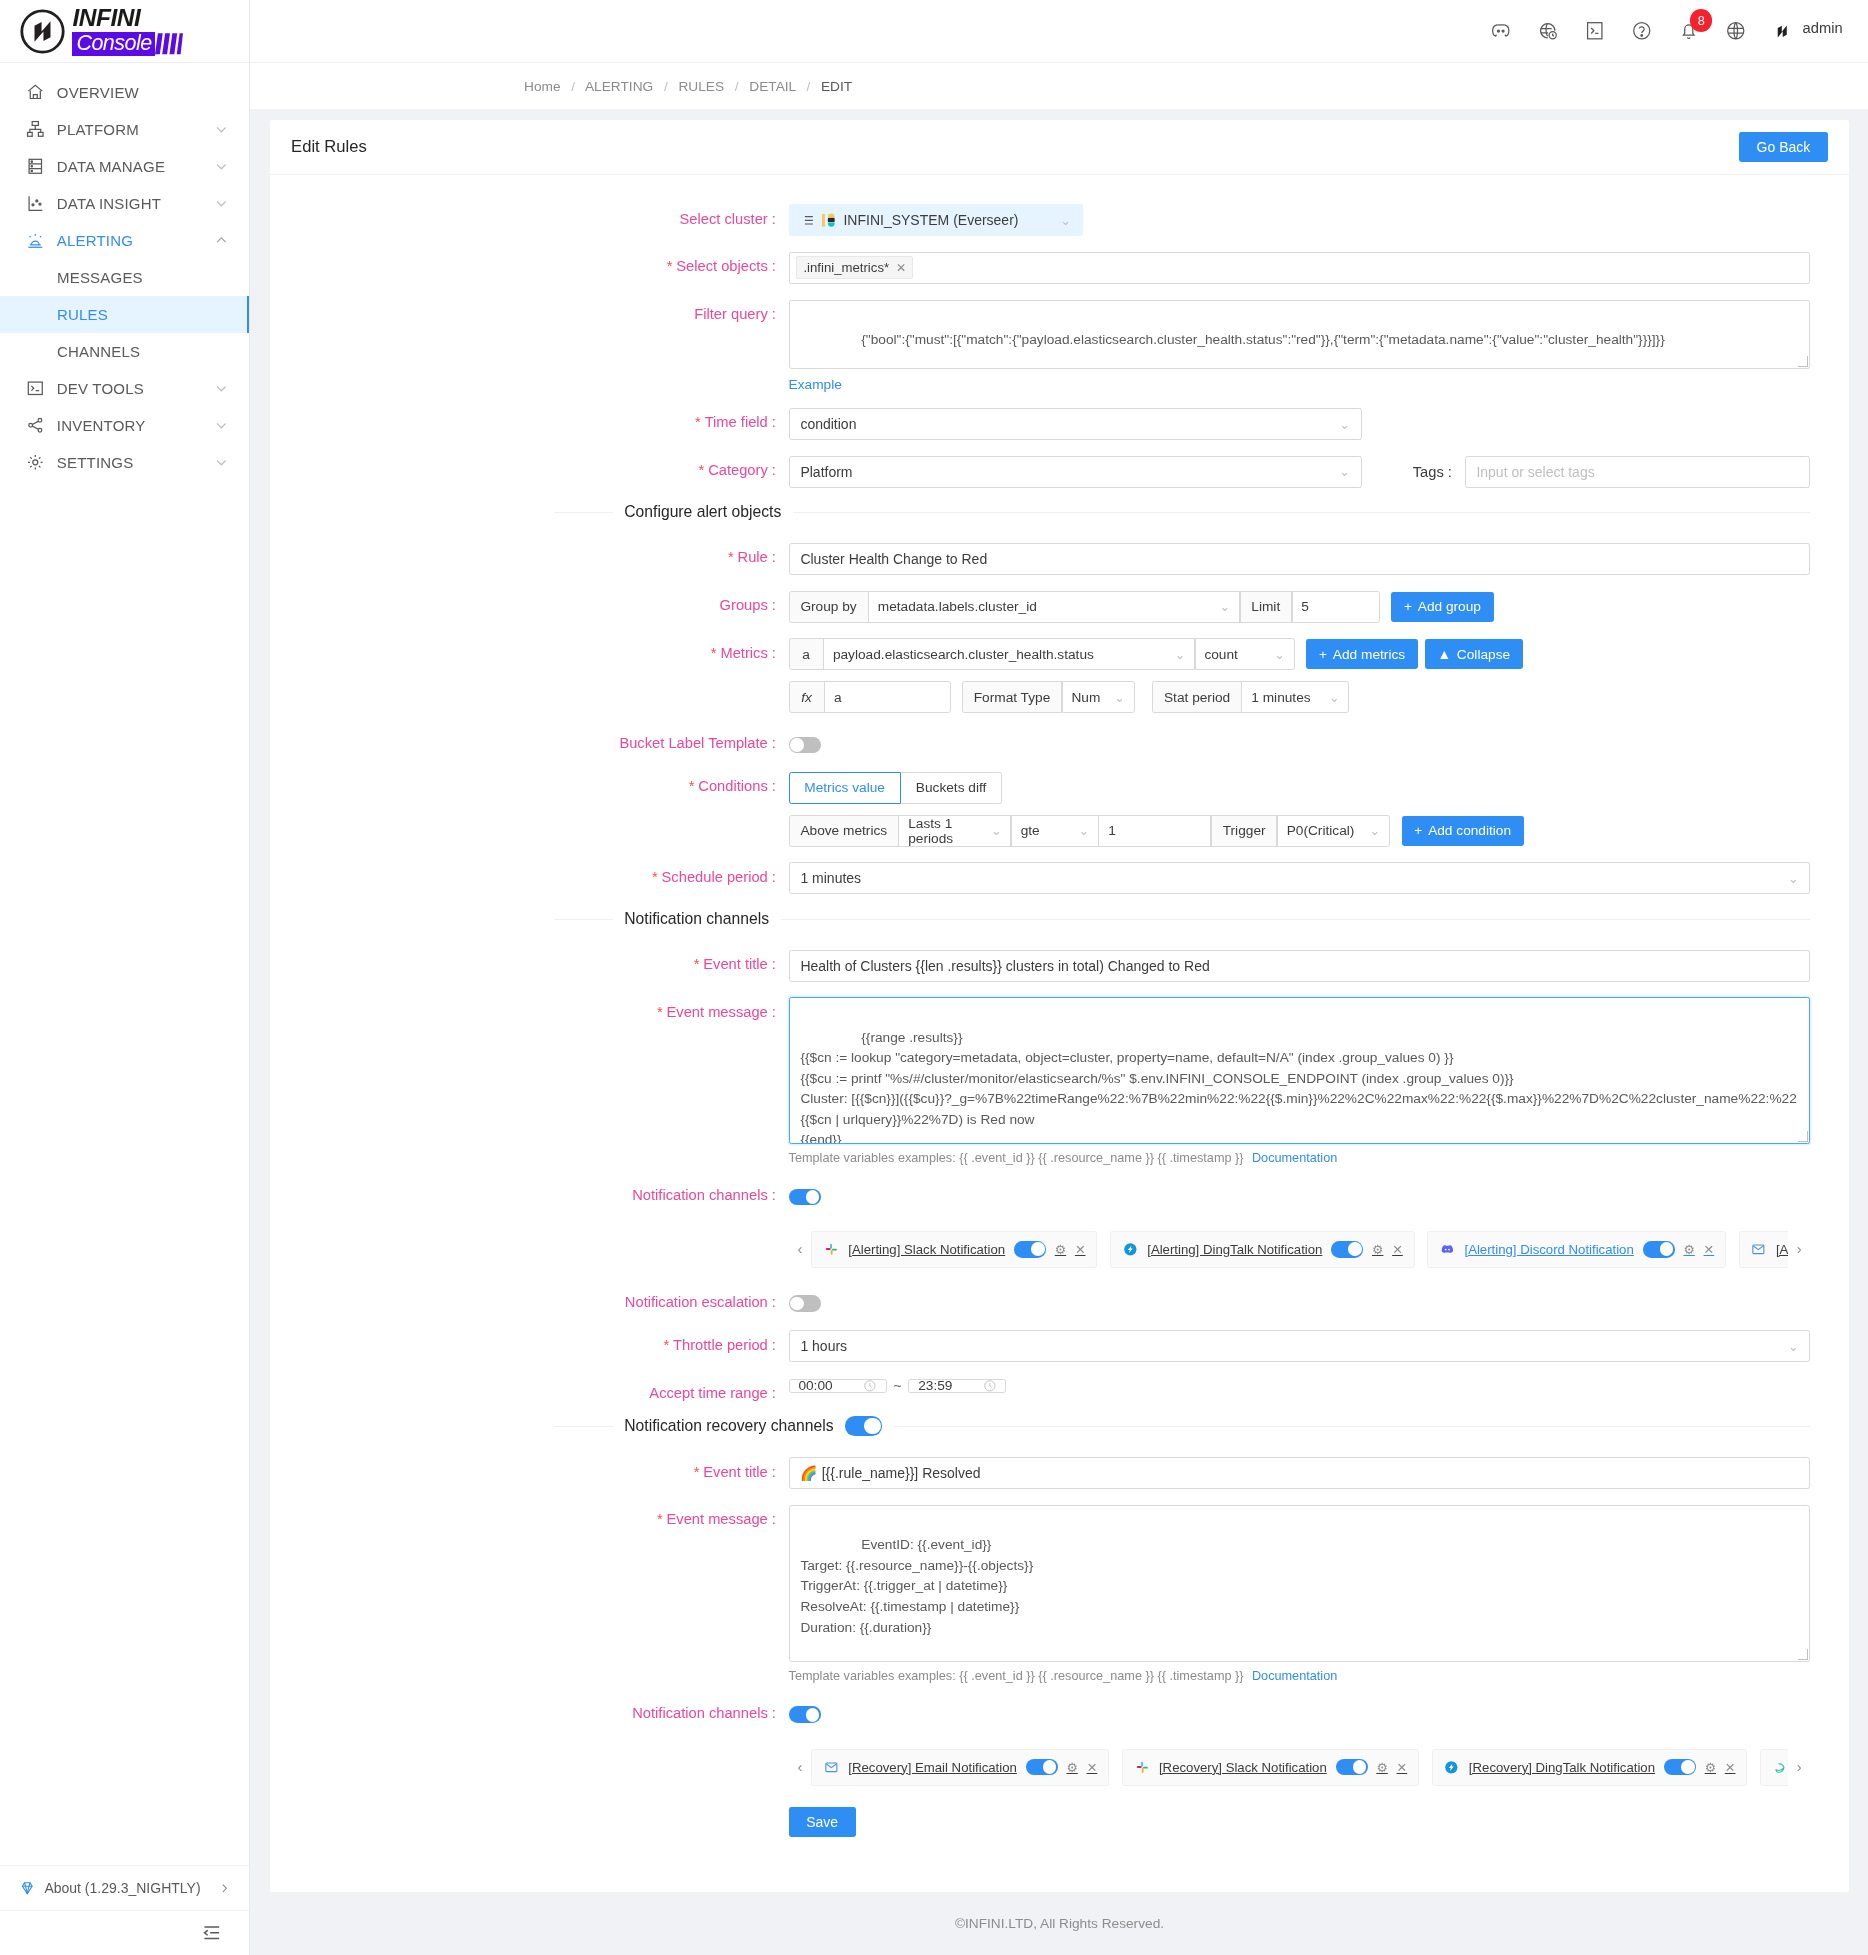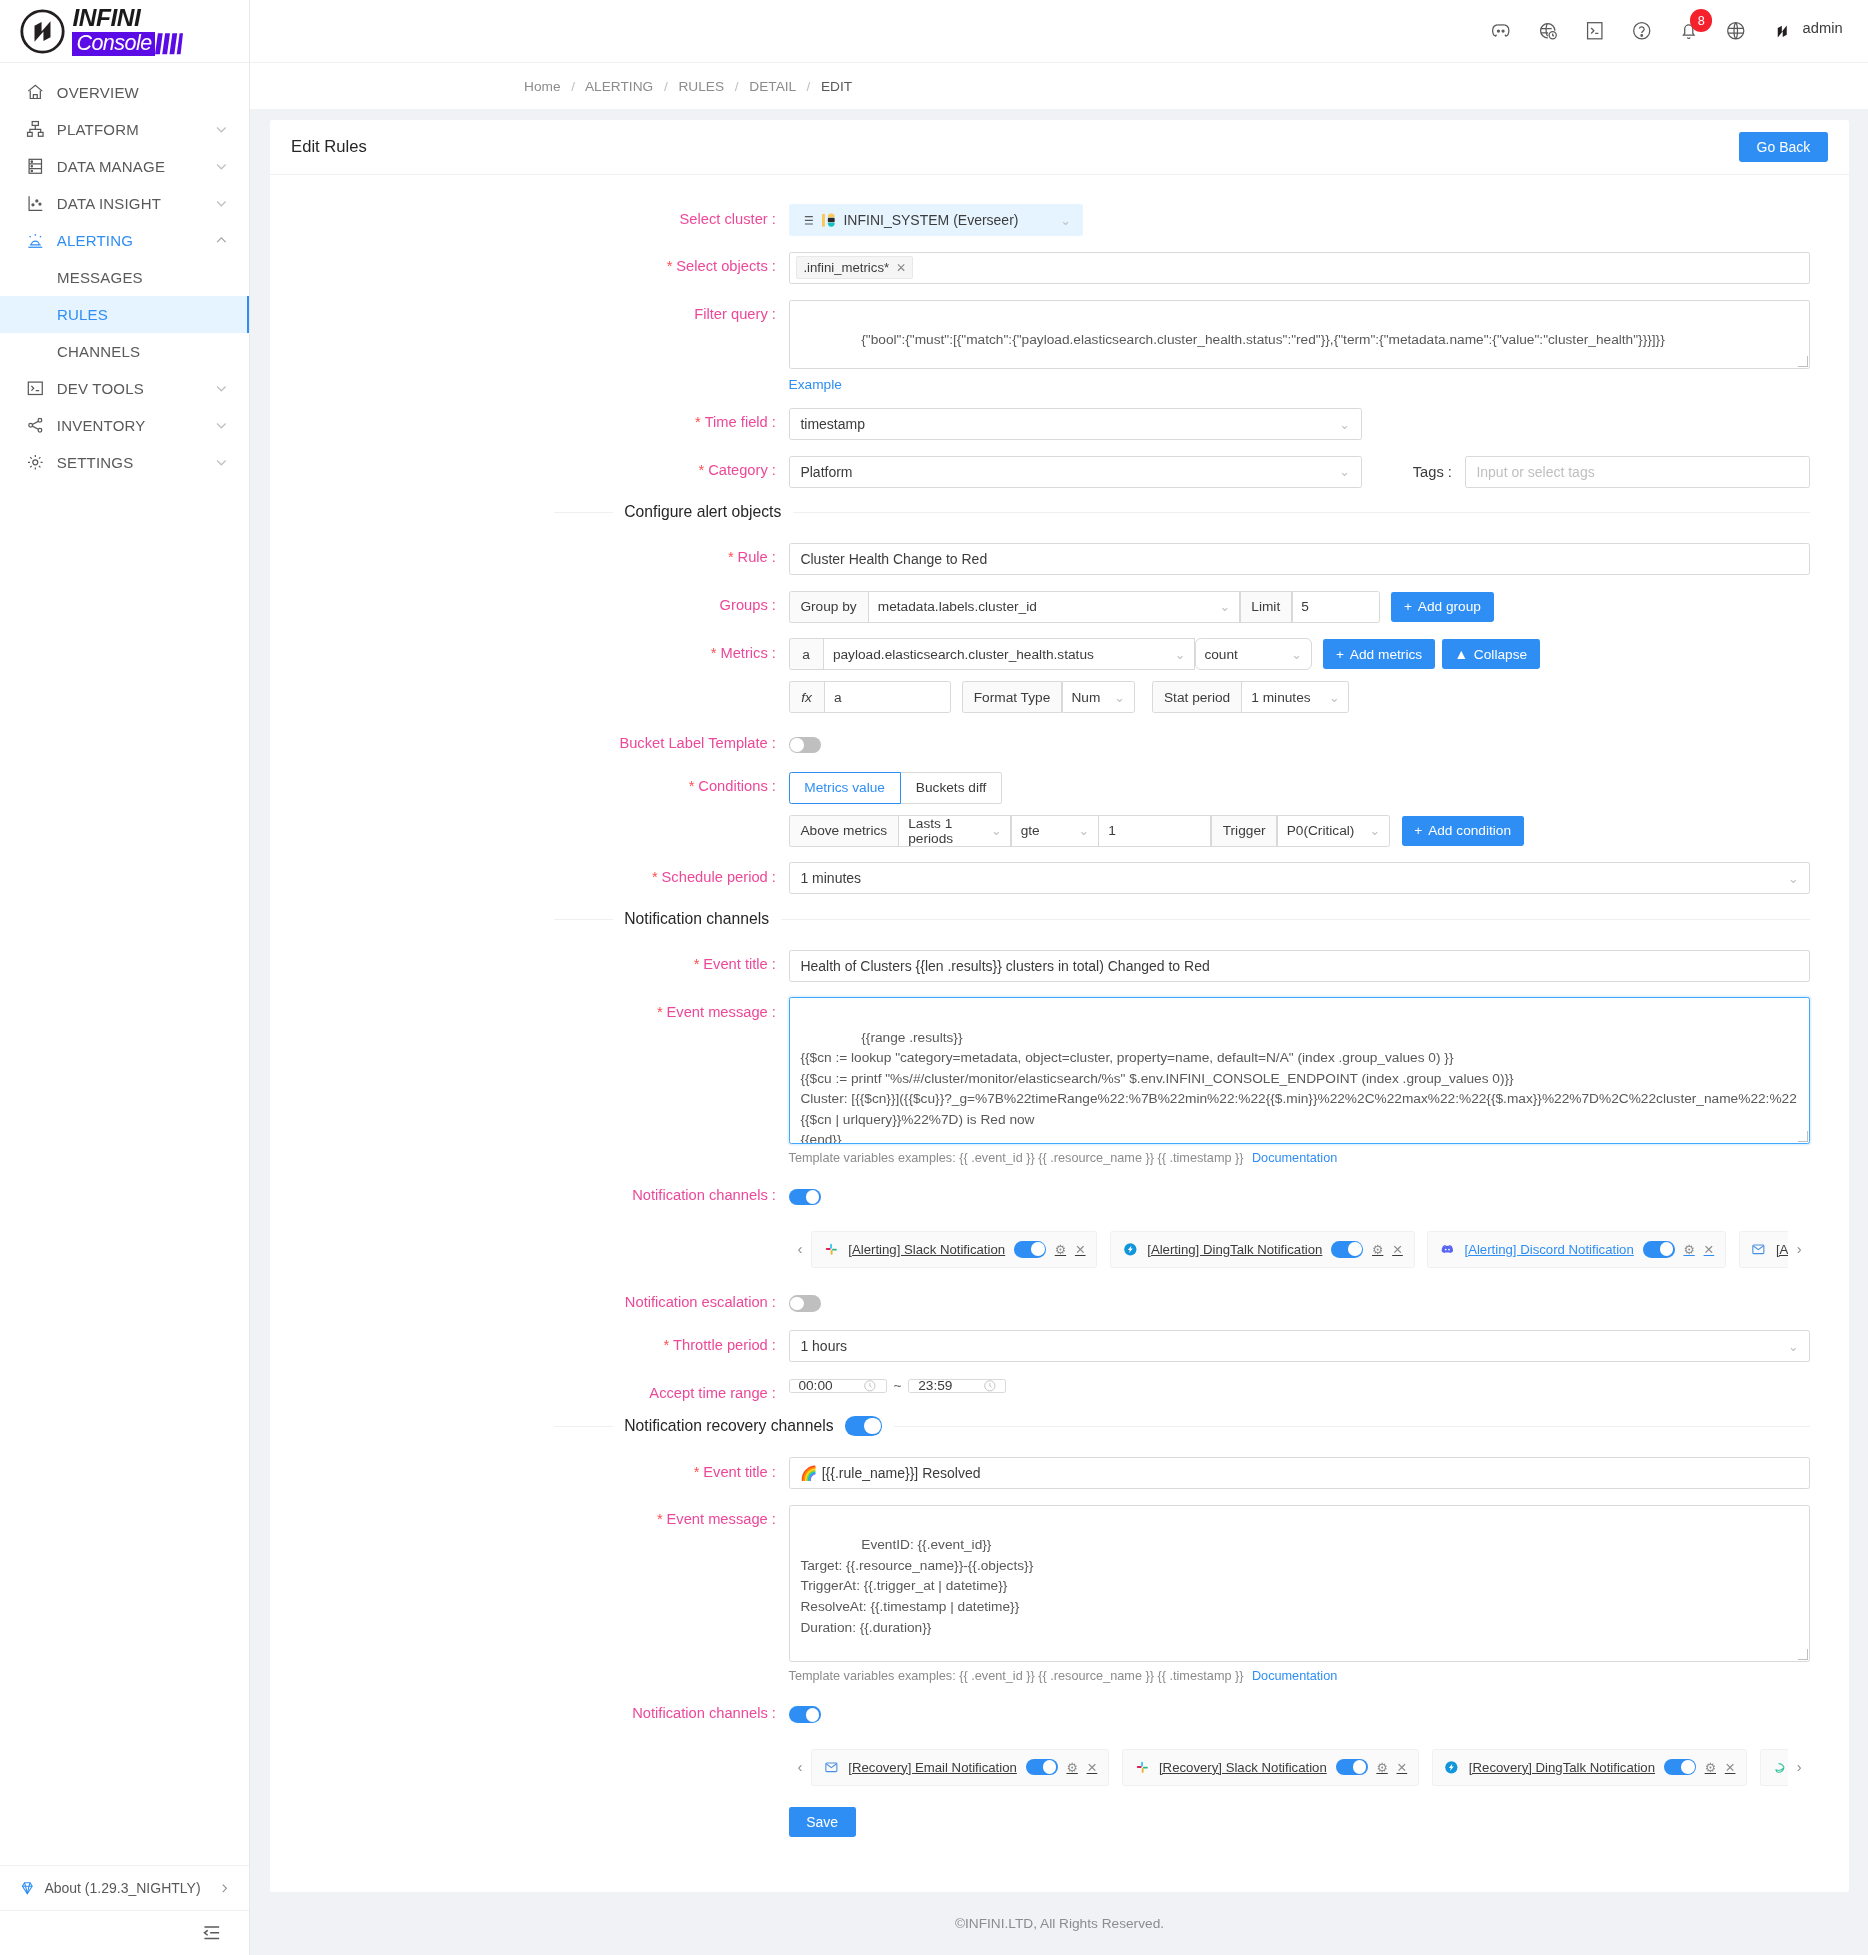--- a/index.html
+++ b/index.html
@@ -555,21 +555,21 @@
               <div style="margin-top:7.8px;">
                 <span class="link">Example</span>
               </div>
             </div>
           </div>
 
           <div class="row">
             <div class="lbl-col req">Time field :</div>
             <div class="ctl-col">
               <div class="field sel" style="width:573px;">
-                <span>timestamp</span>
+                <span>condition</span>
                 <span class="caret">⌄</span>
               </div>
             </div>
           </div>
 
           <div class="row">
             <div class="lbl-col req">Category :</div>
             <div class="ctl-col" style="display:flex;align-items:center;">
               <div class="field sel" style="width:573px;">
                 <span>Platform</span>
@@ -620,21 +620,21 @@
 
           <div class="row">
             <div class="lbl-col req">Metrics :</div>
             <div class="ctl-col">
               <div class="ig">
                 <span class="addon r-l" style="padding:0 12.7px;">a</span>
                 <span class="inp ml" style="width:372px;">
                   <span>payload.elasticsearch.cluster_health.status</span>
                   <span class="caret">⌄</span>
                 </span>
-                <span class="inp ml r-r" style="width:117px;border-radius:6px;">
+                <span class="inp ml r-r" style="width:100px;">
                   <span>count</span>
                   <span class="caret">⌄</span>
                 </span>
                 <button class="btn-sm">
                   <span>+</span>
                   <span>Add metrics</span>
                 </button>
                 <button class="btn-sm" style="margin-left:6.9px;">
                   <span>▲</span>
                   <span>Collapse</span>

